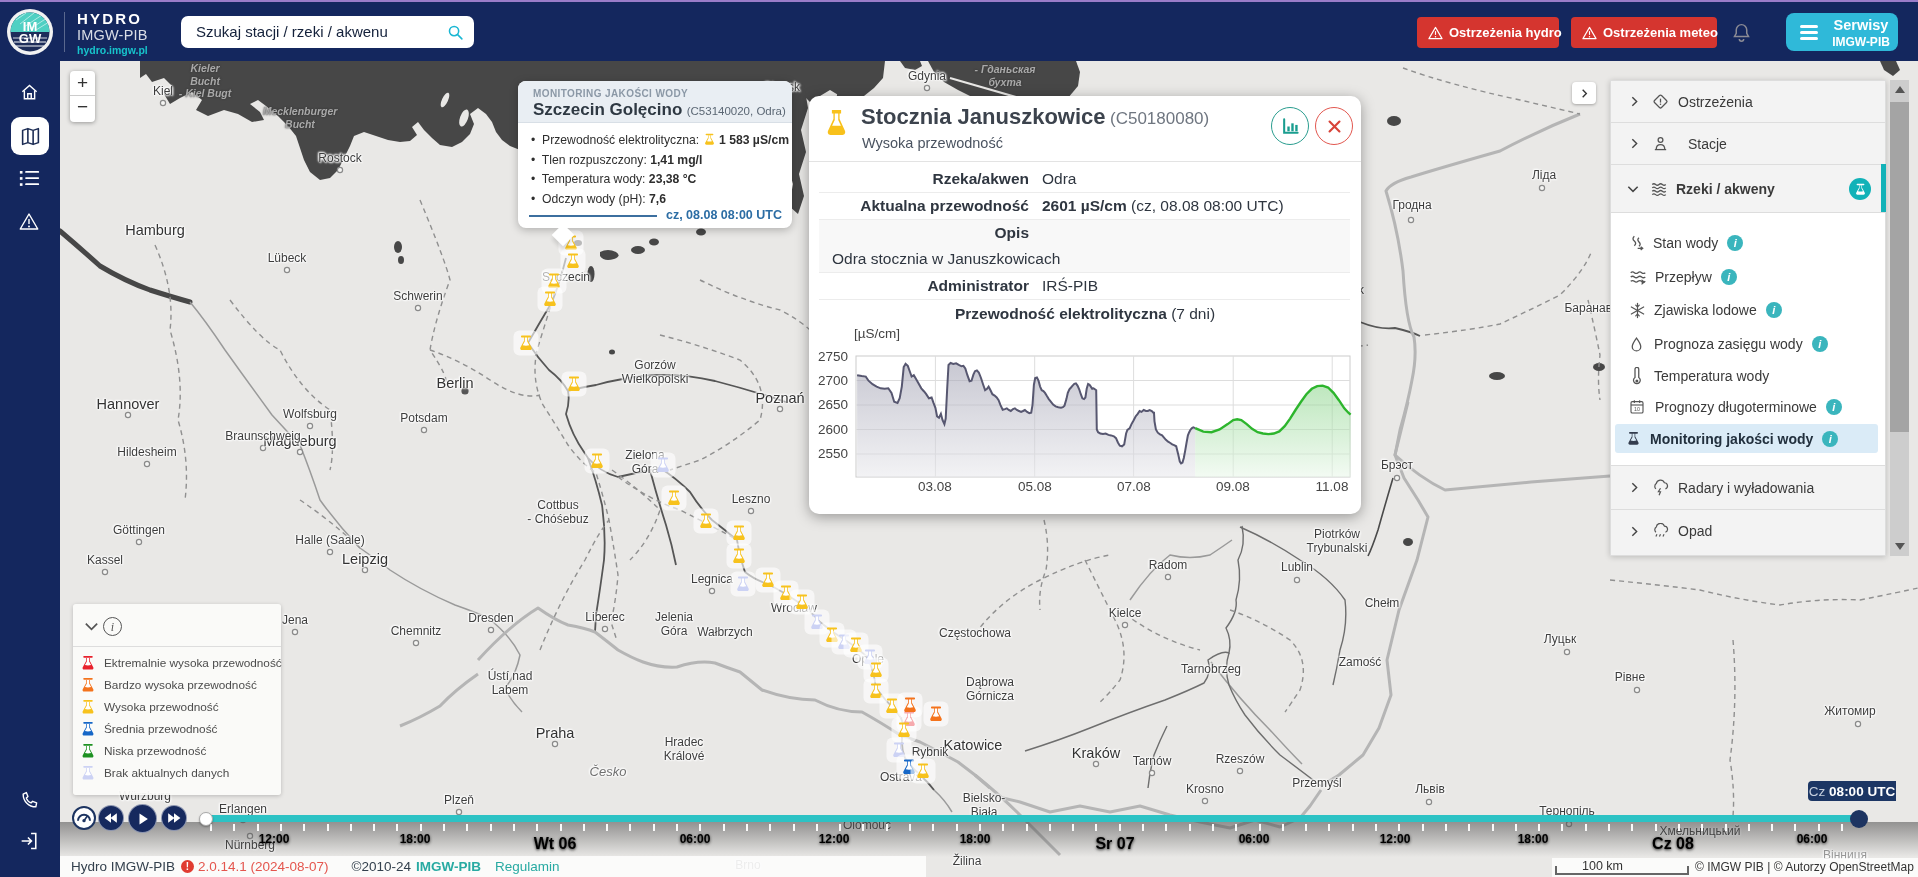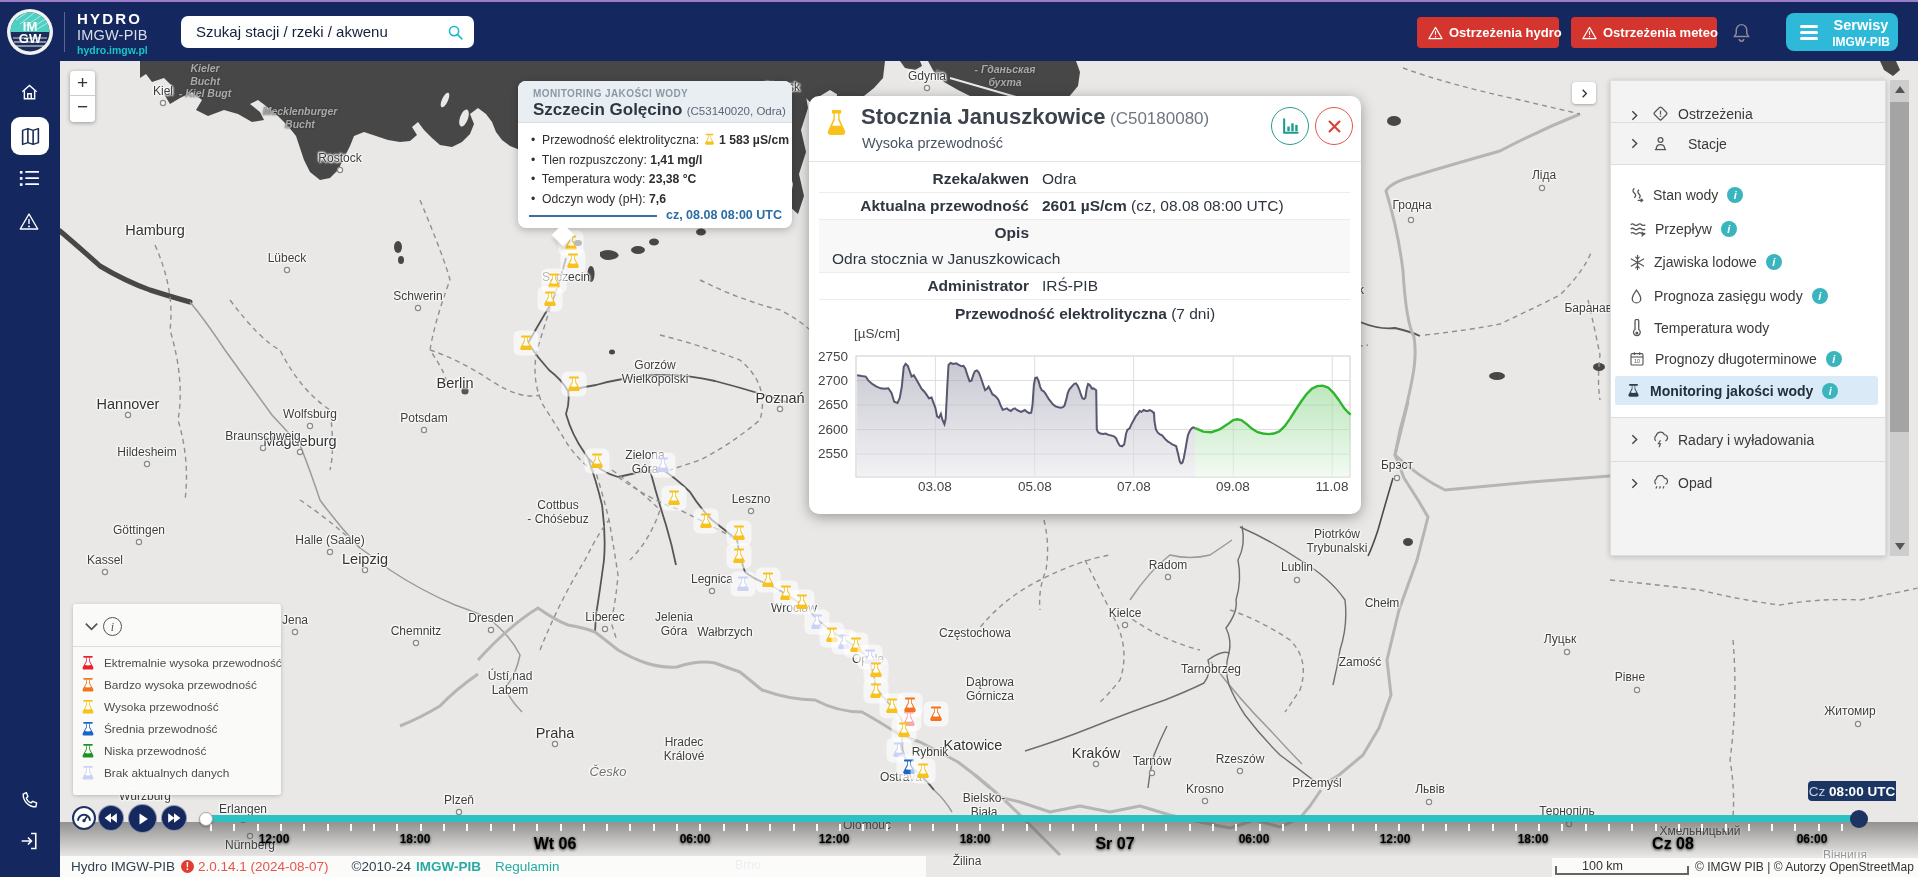--- a/index.html
+++ b/index.html
@@ -608,21 +608,21 @@
 <text x="935" y="491">03.08</text>
         <text x="1035" y="491">05.08</text>
         <text x="1134" y="491">07.08</text>
         <text x="1233" y="491">09.08</text>
         <text x="1332" y="491">11.08</text>
 </g>
 </svg>
 </div>
 
 <div class="abs" style="left:1610px;top:80px;width:276px;height:476px;background:#f3f3f3;border:1px solid #ddd;box-shadow:0 1px 6px rgba(0,0,0,.2);font-size:14px;color:#3a3a3a;">
-<div style="height:42px;border-bottom:1px solid #ddd;display:flex;align-items:flex-end;">
+<div style="height:42px;border-bottom:1px solid #ddd;display:flex;align-items:center;">
 <svg style="margin-left:17px" width="13" height="13" viewBox="0 0 24 24">
         <path d="M8 4 L16 12 L8 20" fill="none" stroke="#444" stroke-width="2.6"></path>
       </svg>
 <svg style="margin-left:11px" width="17" height="17" viewBox="0 0 24 24">
         <rect x="5" y="5" width="14" height="14" rx="2" transform="rotate(45 12 12)" fill="none" stroke="#555" stroke-width="1.8"></rect>
         <line x1="12" y1="8" x2="12" y2="13.5" stroke="#555" stroke-width="1.8"></line>
         <circle cx="12" cy="16" r="1.1" fill="#555"></circle>
       </svg>
 <span style="margin-left:9px;">Ostrzeżenia</span>
     </div>
@@ -630,20 +630,41 @@
 <svg style="margin-left:17px" width="13" height="13" viewBox="0 0 24 24">
         <path d="M8 4 L16 12 L8 20" fill="none" stroke="#444" stroke-width="2.6"></path>
       </svg>
 <svg style="margin-left:11px" width="17" height="17" viewBox="0 0 24 24">
         <circle cx="12" cy="7" r="3.4" fill="none" stroke="#555" stroke-width="1.8"></circle>
         <path d="M6 20 c0-4 2.5-6.5 6-6.5 s6 2.5 6 6.5" fill="none" stroke="#555" stroke-width="1.8"></path>
         <line x1="4" y1="20.6" x2="20" y2="20.6" stroke="#555" stroke-width="1.8"></line>
       </svg>
 <span style="margin-left:19px;">Stacje</span>
     </div>
+<div style="height:48px;border-bottom:1px solid #ddd;display:flex;align-items:center;position:relative;">
+<svg style="margin-left:15px" width="14" height="14" viewBox="0 0 24 24">
+        <path d="M4 8 L12 16 L20 8" fill="none" stroke="#444" stroke-width="2.6"></path>
+      </svg>
+<svg style="margin-left:10px" width="18" height="18" viewBox="0 0 24 24">
+        <g fill="none" stroke="#555" stroke-width="1.7">
+          <path d="M3 6 q2.2-2 4.5 0 t4.5 0 t4.5 0 t4.5 0"></path>
+          <path d="M3 10.5 q2.2-2 4.5 0 t4.5 0 t4.5 0 t4.5 0"></path>
+          <path d="M3 15 q2.2-2 4.5 0 t4.5 0 t4.5 0 t4.5 0"></path>
+          <path d="M3 19.5 q2.2-2 4.5 0 t4.5 0 t4.5 0 t4.5 0"></path>
+        </g>
+      </svg>
+<span style="margin-left:8px;font-weight:bold;">Rzeki / akweny</span>
+<div style="position:absolute;right:14px;top:13px;width:22px;height:22px;border-radius:50%;background:#12b2b8;display:flex;align-items:center;justify-content:center;">
+<svg width="13" height="13" viewBox="0 0 24 24">
+          <path fill="#fff" d="M6.2 1.4h11.6a1.4 1.4 0 0 1 0 2.8H6.2a1.4 1.4 0 0 1 0-2.8z M9.2 4.4h5.6v4.5l5.1 9.3c.9 1.7-.3 3.7-2.3 3.7H6.4c-2 0-3.2-2-2.3-3.7l5.1-9.3z"></path>
+          <path fill="#12b2b8" d="M10.3 4.4h3.4v5.5l2.9 5.2q-4.6 1.4-9.2 0l2.9-5.2z"></path>
+        </svg>
+      </div>
+<div style="position:absolute;right:-1px;top:-1px;width:5px;height:48px;background:#12b2b8;"></div>
+</div>
 <div style="height:253px;background:#fff;border-bottom:1px solid #ddd;position:relative;">
 <div class="abs" style="left:4px;top:16px;height:28px;display:flex;align-items:center;">
 <svg style="margin-left:14px" width="16" height="16" viewBox="0 0 24 24">
           <g fill="none" stroke="#555" stroke-width="2">
             <path d="M8 2 q-4 3.5 0 7 t0 7"></path>
             <path d="M15 4 q-3.5 3 0 6.5 t0 6.5"></path>
             <path d="M13 20 h7 M17.5 17.5 L20.5 20 L17.5 22.5"></path>
           </g>
         </svg>
 <span style="margin-left:8px;">Stan wody</span>

